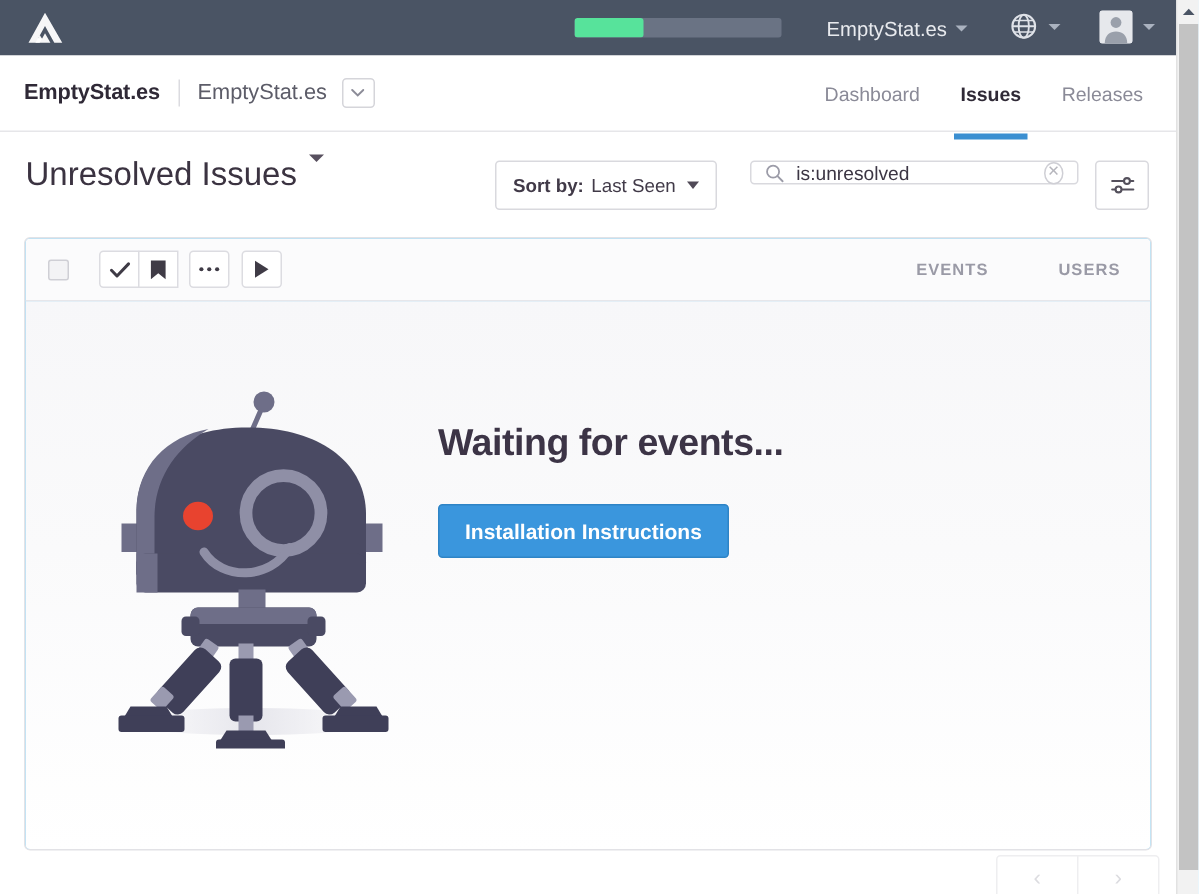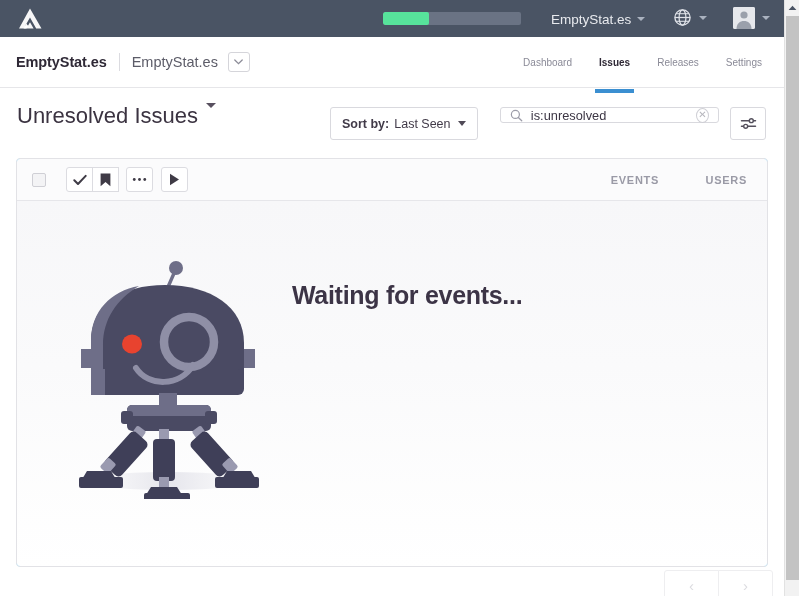--- a/index.html
+++ b/index.html
@@ -49,21 +49,21 @@
   }
   .crumbs { position:absolute; left:16px; top:15px; display:flex; align-items:center; gap:0px; }
   .crumb-strong { font-size:14.5px; font-weight:bold; color:#2f2936; letter-spacing:-0.1px; }
   .crumb-div { width:1px; height:18px; background:#dbdbe0; margin:0 12px; }
   .crumb-plain { font-size:14.5px; color:#5c5c68; }
   .crumb-select {
     margin-left:10px; width:22px;height:20px;border:1px solid #d5d5da;border-radius:3px;
     background:#fff; display:flex;align-items:center;justify-content:center; cursor:pointer;
   }
   .nav-tabs { position:absolute; right:22px; top:0; height:51px; display:flex; align-items:center; gap:27px; }
-  .nav-tab { font-size:10px; color:#8a8a97; cursor:pointer; position:relative; height:61px; display:flex; align-items:center; }
+  .nav-tab { font-size:13px; color:#8a8a97; cursor:pointer; position:relative; height:61px; display:flex; align-items:center; }
   .nav-tab.active { color:#2f2936; font-weight:bold; }
   .nav-tab.active::after {
     content:""; position:absolute; left:-4px; right:-4px; bottom:0; height:4px; background:#3b8fd1;
   }
 
   
   .pagehead { position:absolute; top:88px; left:0; width:784px; height:62px; }
   .page-title {
     position:absolute; left:17px; top:15px; font-size:22px; color:#3b3341;
     display:flex; gap:8px; cursor:pointer; font-weight:normal;
@@ -233,21 +233,20 @@
       <span class="crumb-select">
         <svg width="9" height="6" viewBox="0 0 9 6">
           <path d="M0.8 1 L4.5 4.6 L8.2 1" fill="none" stroke="#8c8c98" stroke-width="1.3" stroke-linecap="round"></path>
         </svg>
       </span>
     </div>
     <div class="nav-tabs">
       <div class="nav-tab">Dashboard</div>
       <div class="nav-tab active">Issues</div>
       <div class="nav-tab">Releases</div>
-      <div class="nav-tab">Settings</div>
     </div>
   </div>
 
   <div class="pagehead">
     <div class="page-title">
       <span>Unresolved Issues</span>
       <span class="title-caret"></span>
     </div>
   </div>
 
@@ -364,20 +363,21 @@
           <rect x="129" y="168" width="11" height="12" rx="2" fill="#9a9ab0" transform="rotate(-35 135 174)"></rect>
           <rect x="136" y="172" width="22" height="46" rx="5" fill="#3f3f58" transform="rotate(-42 147 195)"></rect>
           <rect x="159" y="200" width="11" height="13" rx="2" fill="#9a9ab0" transform="rotate(-42 165 206)"></rect>
           <path d="M162 212 h24 l6 10 h-36 z" fill="#3f3f58"></path>
           <rect x="150" y="218" width="44" height="11" rx="2" fill="#3f3f58"></rect>
         </svg>
       </div>
 
       <div class="es-text">
         <div class="es-title">Waiting for events...</div>
+        <div class="es-btn">Installation Instructions</div>
       </div>
 
     </div>
   </div>
 
   <div class="pager">
     <div class="pager-btn">‹</div>
     <div class="pager-btn">›</div>
   </div>
 

